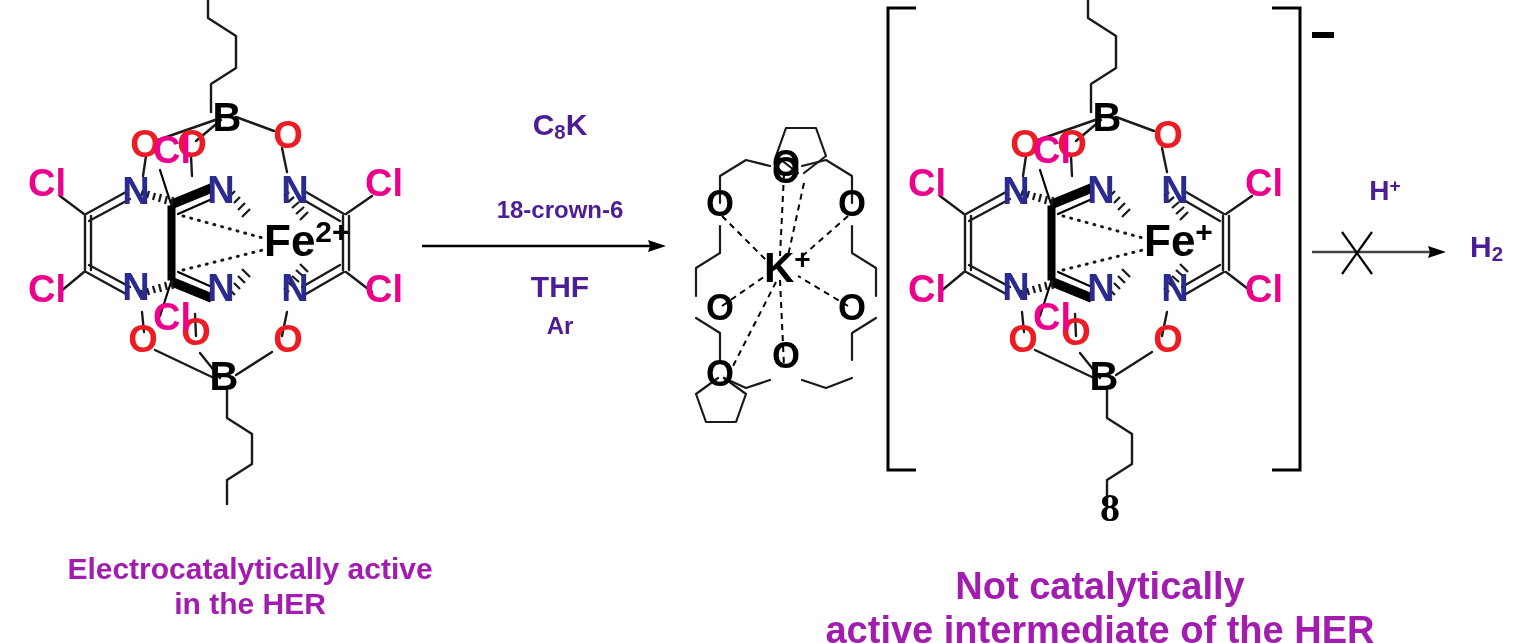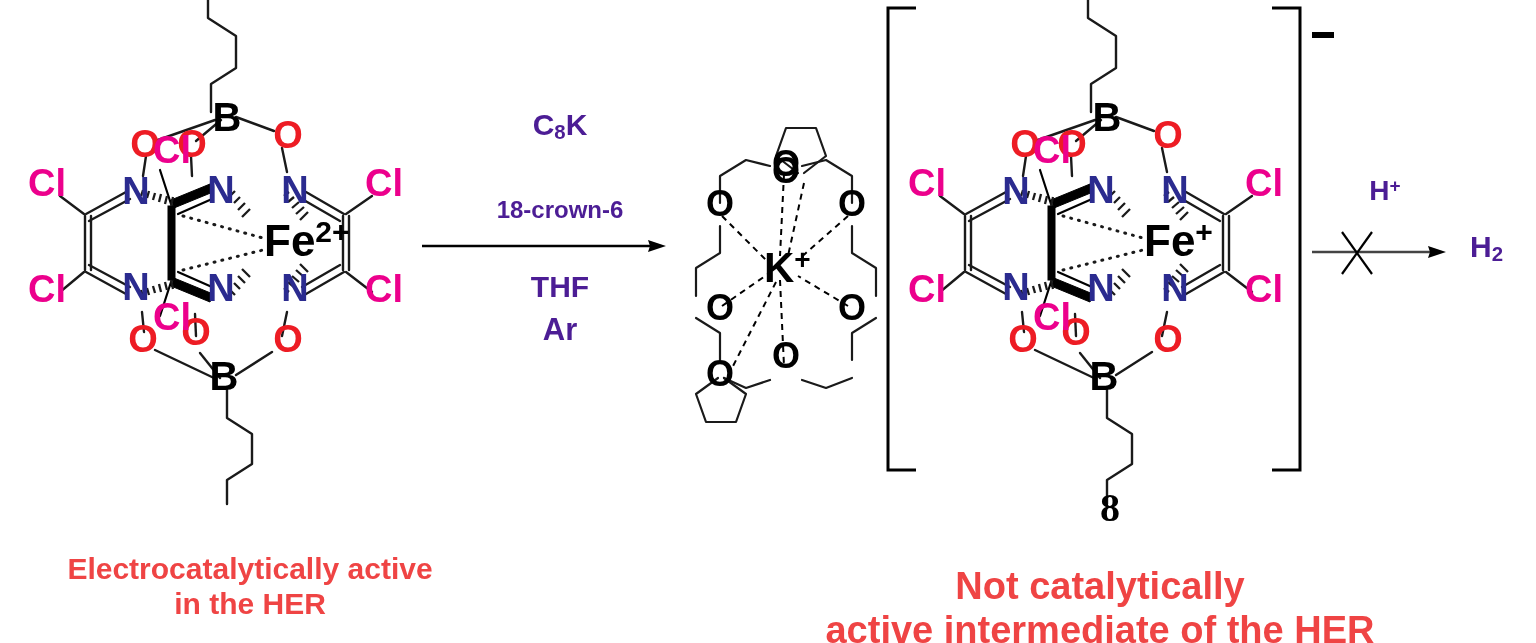--- a/index.html
+++ b/index.html
@@ -20,21 +20,21 @@
     background: #ffffff;
   }
   .abs { position: absolute; }
 
   
   .caption {
     position: absolute;
     text-align: center;
     font-weight: bold;
     font-family: "Liberation Sans", sans-serif;
-    color: #ef4444;
+    color: #a21caf;
     line-height: 1.16;
     white-space: pre-line;
   }
   #caption-left {
     left: 0px; top: 552px; width: 500px;
     font-size: 30px;
   }
   #caption-right {
     left: 795px; top: 564px; width: 610px;
     font-size: 38px;
@@ -44,21 +44,21 @@
   .cond {
     position: absolute;
     text-align: center;
     font-weight: bold;
     color: #4c1d95;
     font-family: "Liberation Sans", sans-serif;
   }
   #cond-reagent1 { left: 440px; top: 108px; width: 240px; font-size: 30px; }
   #cond-reagent2 { left: 430px; top: 196px; width: 260px; font-size: 24px; }
   #cond-solvent  { left: 440px; top: 270px; width: 240px; font-size: 30px; }
-  #cond-atm      { left: 440px; top: 312px; width: 240px; font-size: 31px; }
+  #cond-atm      { left: 440px; top: 312px; width: 240px; font-size: 24px; }
 
   #cond-acid { left: 1340px; top: 175px; width: 90px; font-size: 28px; }
   #label-h2  { left: 1470px; top: 230px; width: 86px; font-size: 30px; text-align: left; }
 
   
   #compound-number {
     position: absolute;
     left: 1040px; top: 484px; width: 140px;
     text-align: center;
     font-family: "Liberation Serif", serif;

